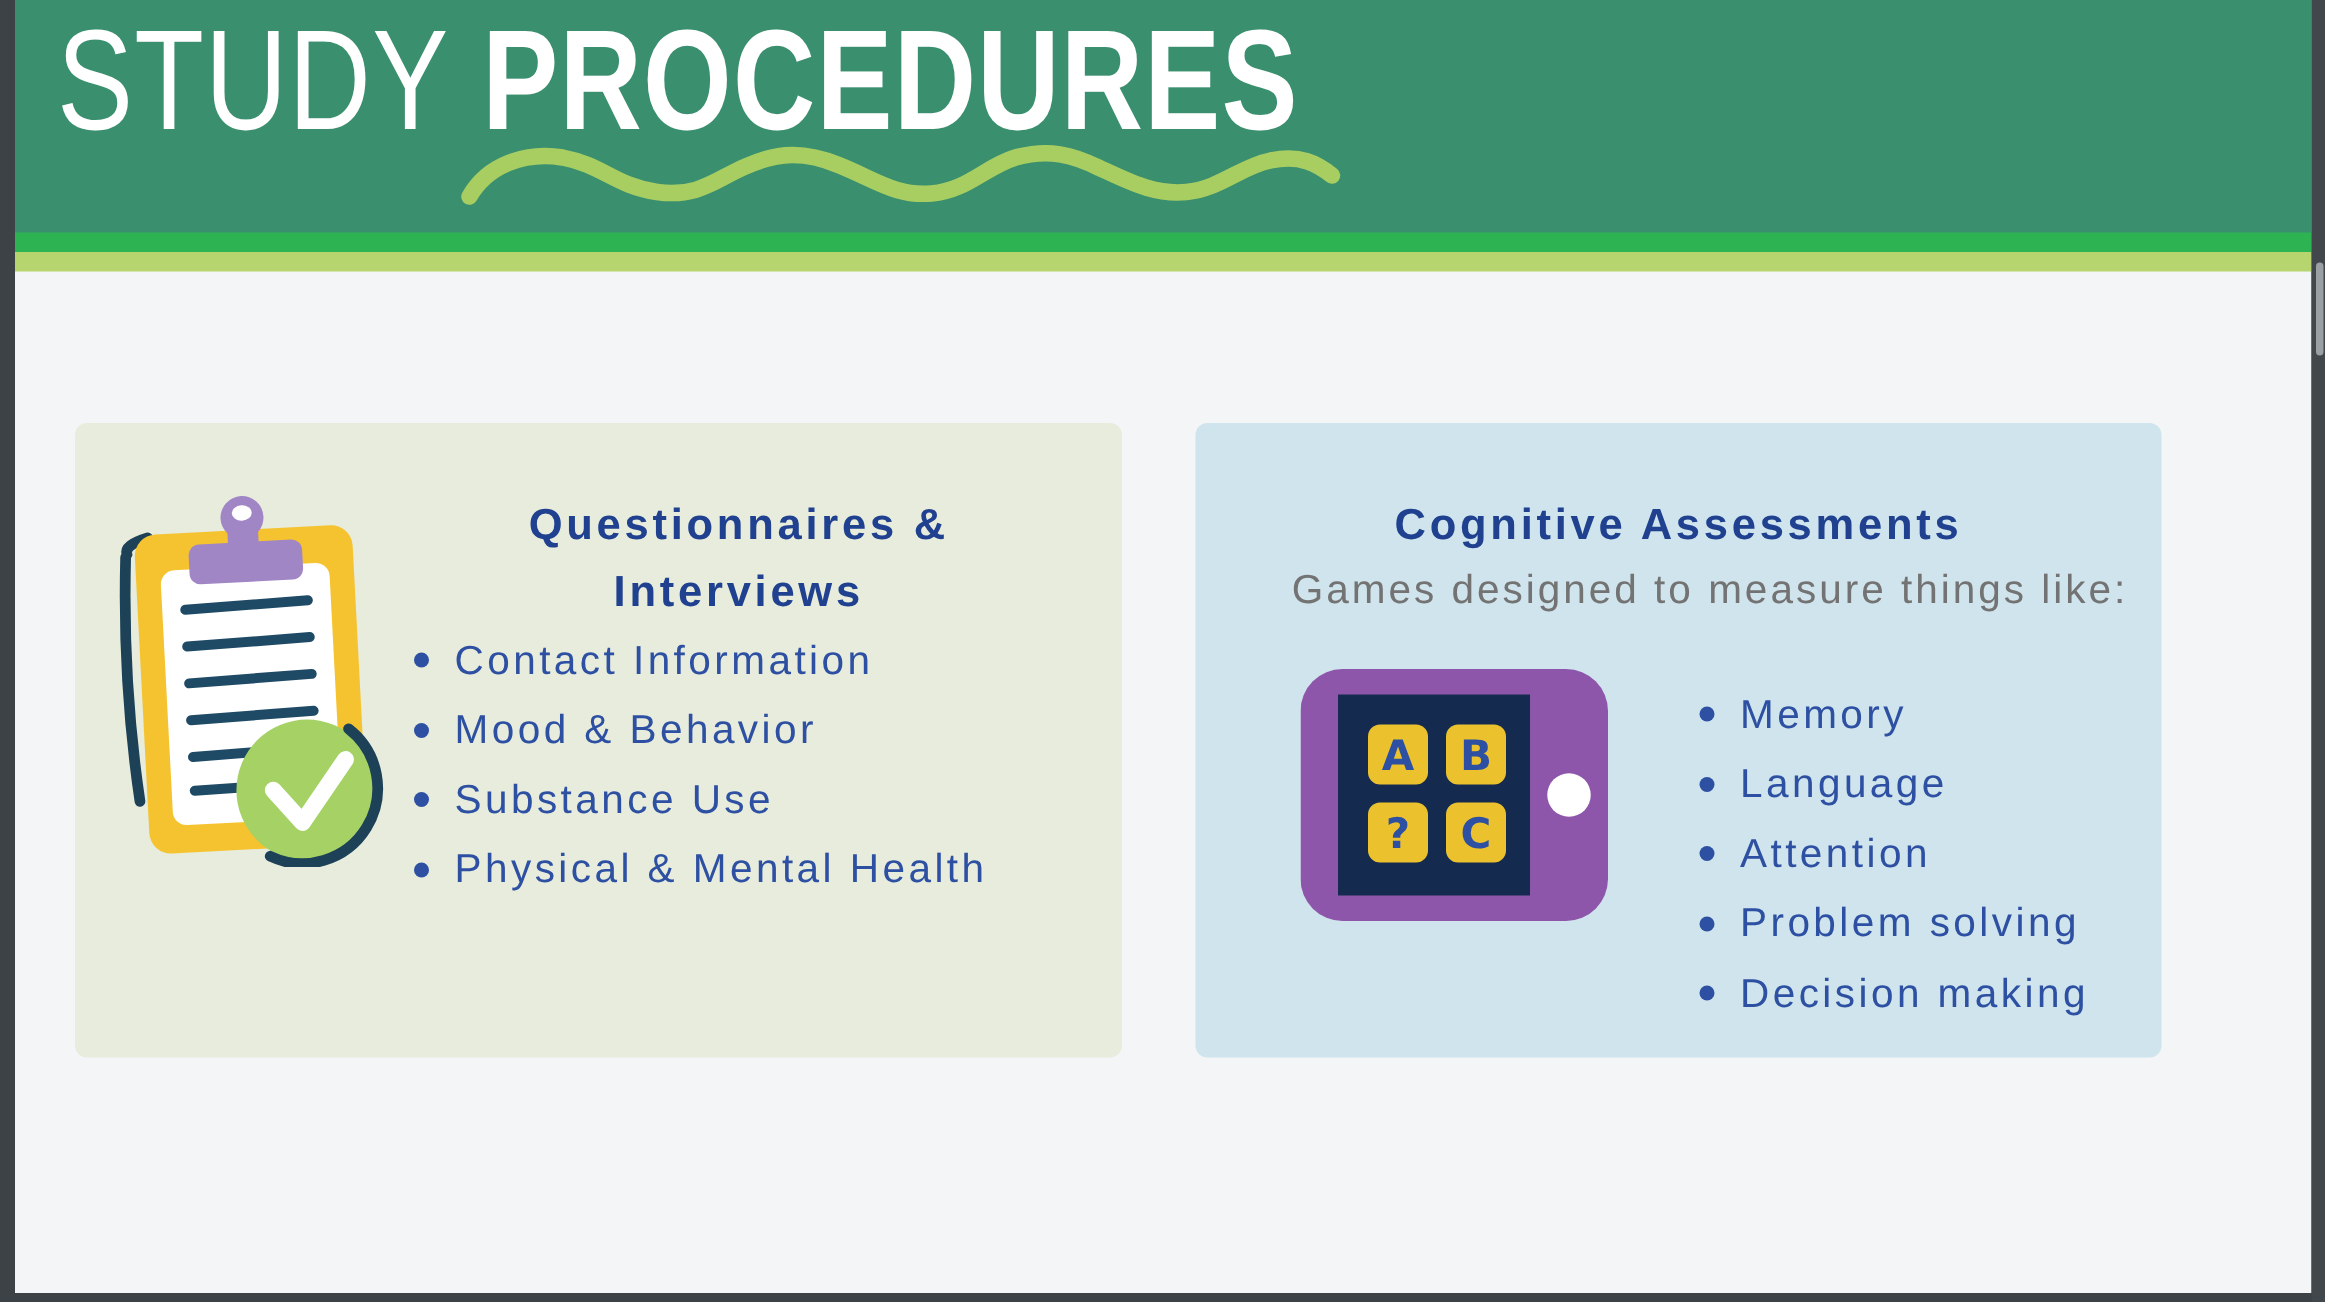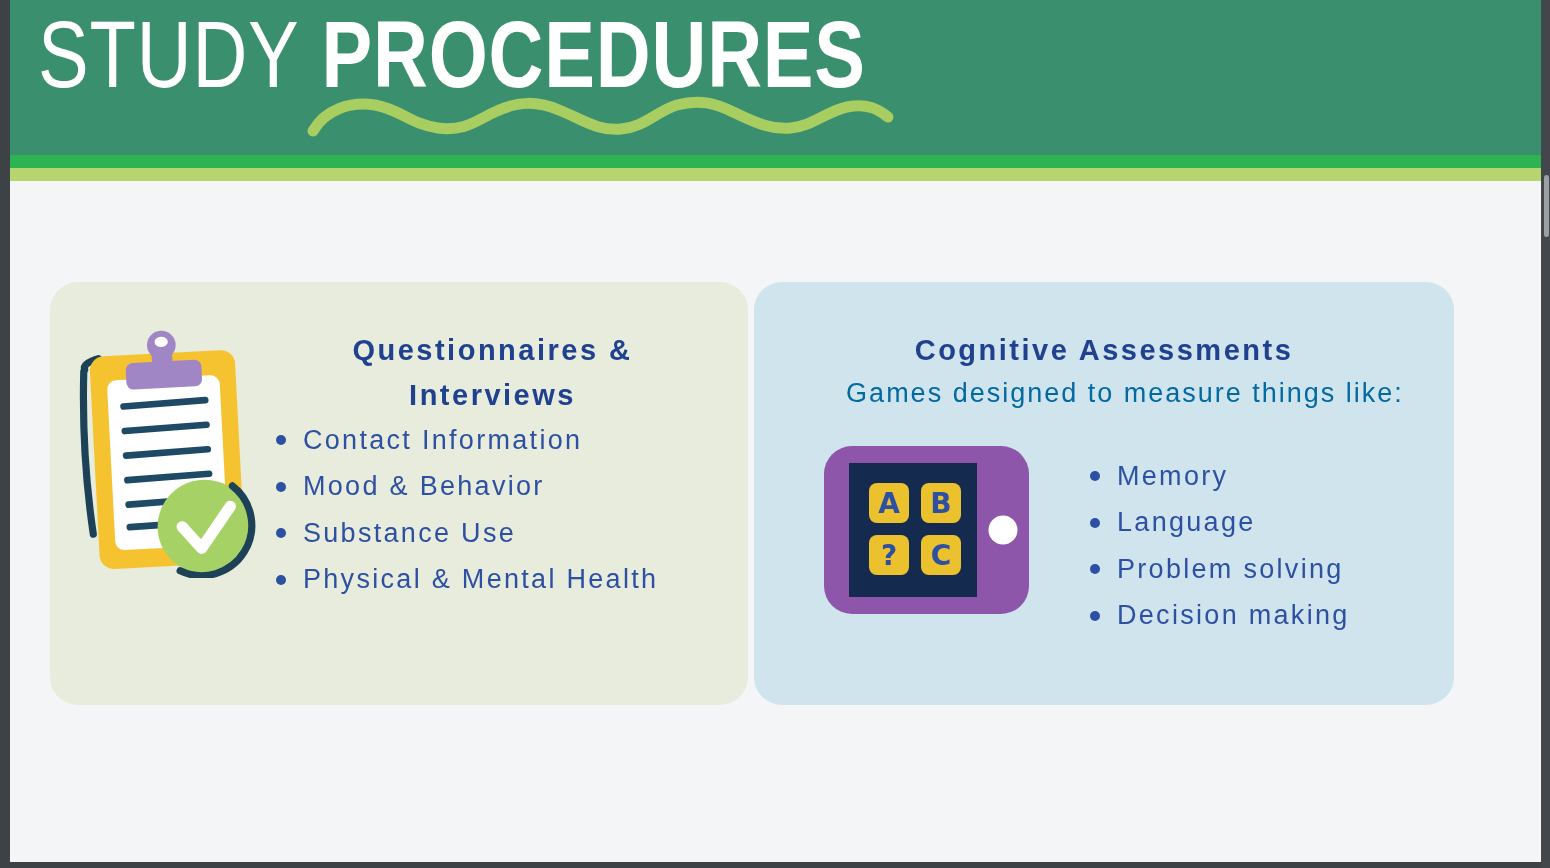--- a/index.html
+++ b/index.html
@@ -31,32 +31,32 @@
     color:#ffffff; font-size:95px; line-height:100px; white-space:nowrap;
     transform:scaleX(0.80); transform-origin:left top;
     letter-spacing:1px;
   }
   .page-title .light { font-weight:400; }
   .page-title .bold  { font-weight:800; }
   .wave-svg { position:absolute; left:0; top:0; width:1531px; height:155px; pointer-events:none; }
   .stripe-green { position:absolute; left:0; top:155px; width:100%; height:13px; background:#2eb353; }
   .stripe-light { position:absolute; left:0; top:168px; width:100%; height:13px; background:#b7d56f; }
   
-  .card { position:absolute; top:282px; height:423px; border-radius:28px; }
+  .card { position:absolute; top:282px; height:423px; border-radius:8px; }
   .card-questionnaires { left:40px;  width:698px; background:#e7ecdc; }
-  .card-cognitive      { left:744px; width:700px; background:#cfe4ec; }
+  .card-cognitive      { left:787px; width:644px; background:#cfe4ec; }
   .card-title {
     position:absolute; color:#20418f; font-weight:bold;
     font-size:29px; line-height:45px; letter-spacing:2.5px; text-align:center;
   }
   .card-questionnaires .card-title { left:205px; top:46px; width:475px; }
   .card-cognitive .card-title { left:0; top:46px; width:100%; }
   .card-subtitle {
     position:absolute; left:0; top:96px; width:100%; text-align:center;
-    color:#0369a1; font-size:27px; letter-spacing:2px;padding-left:42px;
+    color:#737373; font-size:27px; letter-spacing:2px;padding-left:42px;
   }
   .bullet-list { position:absolute; list-style:none; }
   .card-questionnaires .bullet-list { left:226px; top:144px; }
   .card-cognitive .bullet-list { left:336px; top:144px;margin-top:36px; }
   .bullet-list li {
     display:flex; align-items:center; height:28px; margin-bottom:18.5px;
   }
   .bullet-dot {
     width:10px; height:10px; border-radius:50%; background:#2e50a3;
     margin-right:17px; flex:0 0 auto;
@@ -170,20 +170,24 @@
       <li>
         <span class="bullet-dot"></span>
         <span class="bullet-label">Memory</span>
         </li>
       <li>
         <span class="bullet-dot"></span>
         <span class="bullet-label">Language</span>
         </li>
       <li>
         <span class="bullet-dot"></span>
+        <span class="bullet-label">Attention</span>
+        </li>
+      <li>
+        <span class="bullet-dot"></span>
         <span class="bullet-label">Problem solving</span>
         </li>
       <li>
         <span class="bullet-dot"></span>
         <span class="bullet-label">Decision making</span>
         </li>
     </ul>
   </div>
 
 </div>

